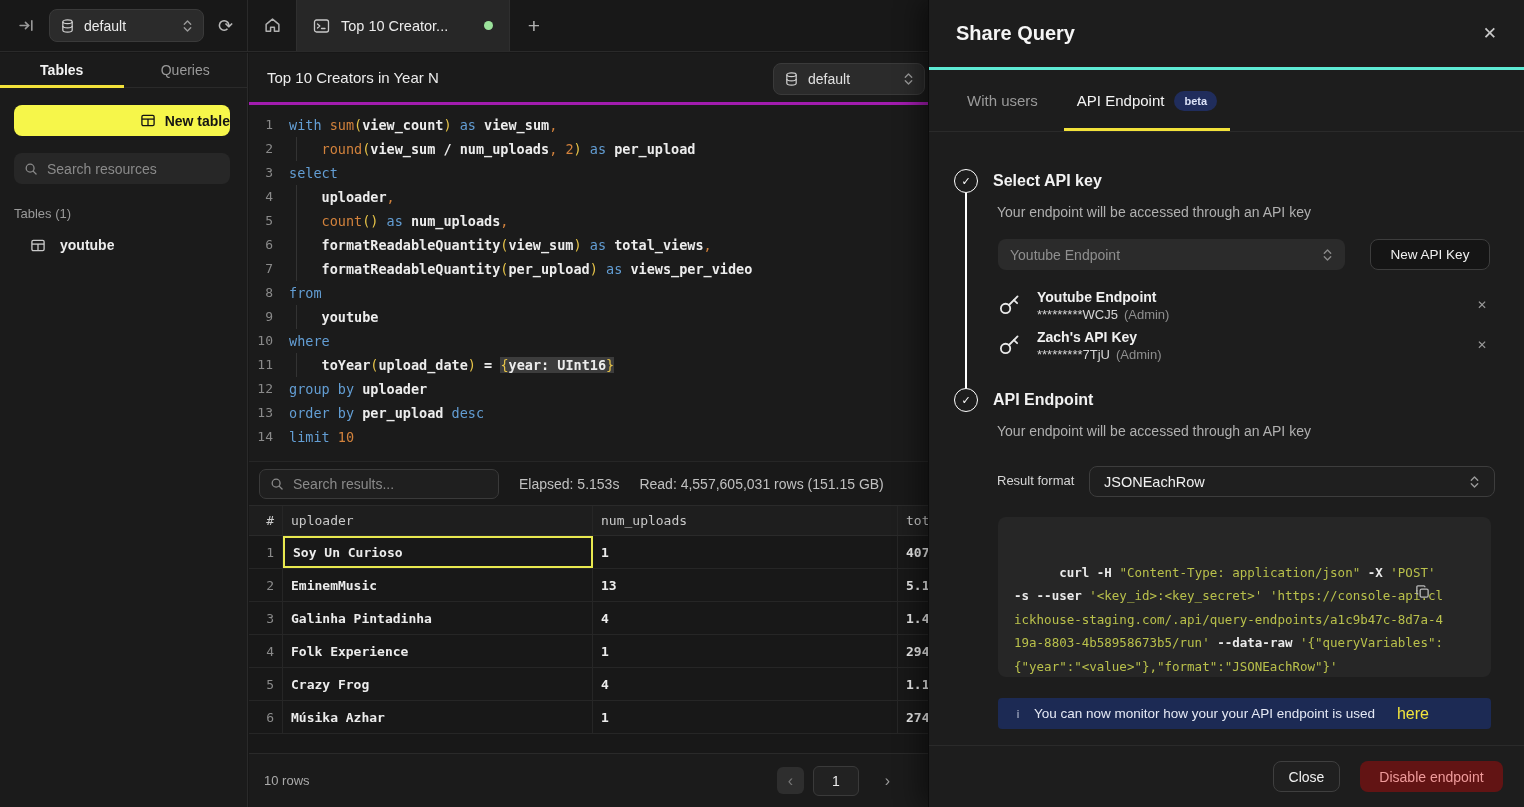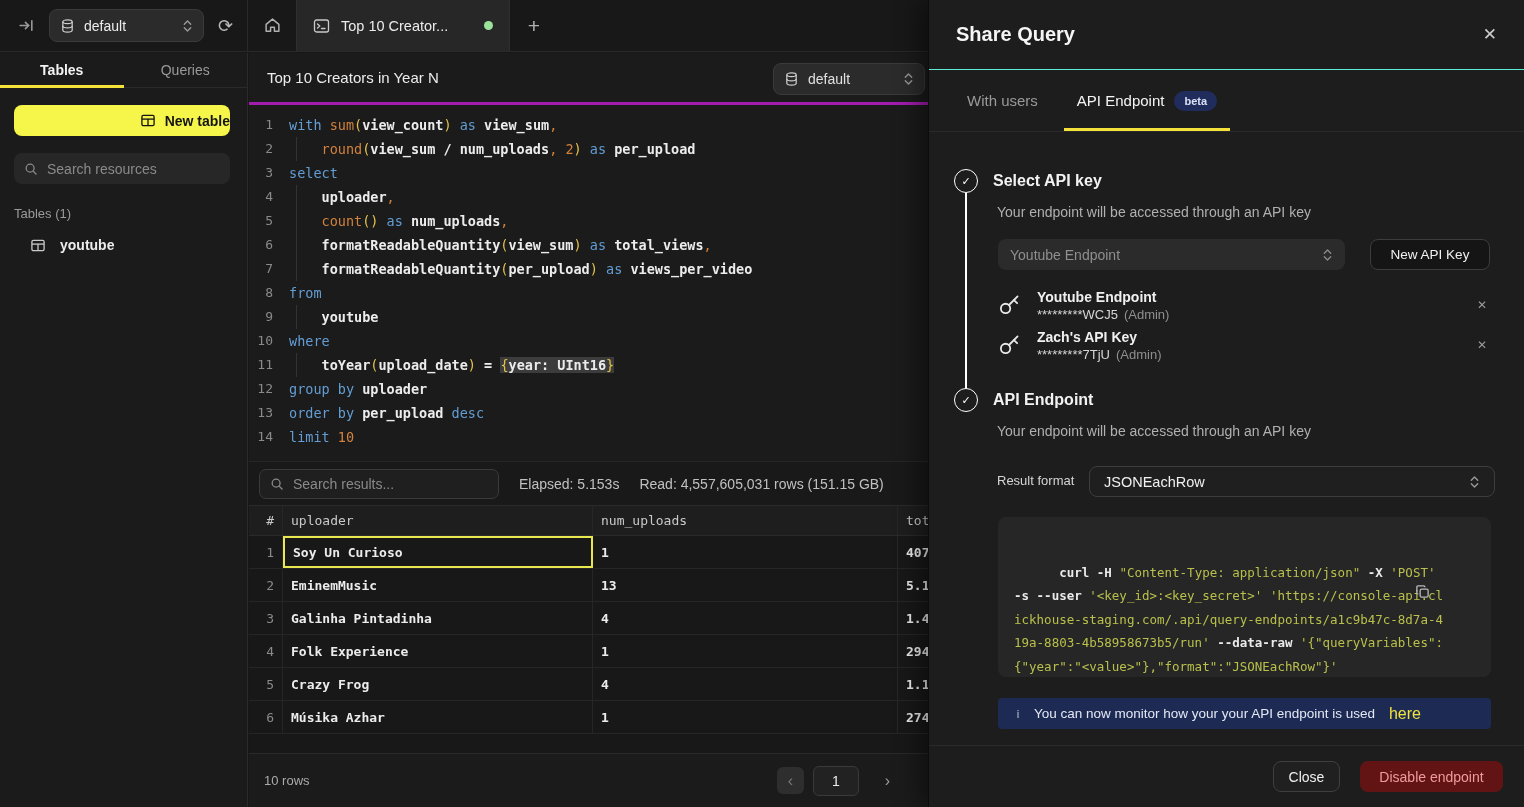--- a/index.html
+++ b/index.html
@@ -70,21 +70,21 @@
 
   .main-footer { flex:0 0 54px; border-top:1px solid #2a2a2a; background:#1b1b1b; position:relative; display:flex; align-items:center; }
   .row-count { font-size:13px; color:#aaaaaa; margin-left:15px; }
   .pagination { position:absolute; left:528px; top:0; bottom:0; display:flex; align-items:center; gap:9px; }
   .pg-prev { width:27px; height:27px; background:#2e2e2e; border-radius:6px; display:flex; align-items:center; justify-content:center; color:#777; font-size:16px; cursor:pointer; }
   .pg-page { width:46px; height:30px; background:#222; border:1px solid #3a3a3a; border-radius:6px; display:flex; align-items:center; justify-content:center; color:#ececec; font-size:14px; cursor:pointer; }
   .pg-next { width:27px; height:27px; display:flex; align-items:center; justify-content:center; color:#9a9a9a; font-size:16px; cursor:pointer; margin-left:6px; }
 
   
   .share { position:absolute; top:0; right:0; width:596px; height:807px; background:#1d1d1d; border-left:1px solid #0c0c0c; box-shadow:-8px 0 24px rgba(0,0,0,.45); z-index:10; }
-  .share-header { height:70px; border-bottom:1px solid #5eead4; display:flex; align-items:center; padding:0 27px; }
+  .share-header { height:70px; border-bottom:3px solid #5eead4; display:flex; align-items:center; padding:0 27px; }
   .share-title { font-size:20px; font-weight:700; color:#f5f5f5; flex:1; }
   .share-close { color:#c9c9c9; font-size:17px; cursor:pointer; }
   .share-tabs { height:62px; border-bottom:1px solid #2a2a2a; display:flex; align-items:stretch; padding-left:36px; }
   .sh-tab { display:flex; align-items:center; font-size:15px; color:#9a9a9a; cursor:pointer; padding:0 2px; }
   .sh-tab.active { color:#f5f5f5; font-weight:500; margin-left:24px; padding:0 13px; box-shadow:inset 0 -3px 0 #f2e23a; gap:10px; }
   .beta-badge { background:#202d5c; color:#dbe2f7; font-size:11px; font-weight:700; padding:4px 10px; border-radius:10px; }
 
   .share-body { position:absolute; top:133px; left:0; right:0; bottom:62px; }
   .step-line { position:absolute; left:36px; top:60px; height:196px; width:2px; background:#ffffff; }
   .step-circle { position:absolute; left:25px; width:24px; height:24px; border:1.5px solid #fff; border-radius:50%; background:#1d1d1d; display:flex; align-items:center; justify-content:center; color:#fff; font-size:11px; }
@@ -110,21 +110,21 @@
   .fmt-select { position:absolute; left:160px; top:333px; width:406px; height:31px; background:#1f1f1f; border:1px solid #3d3d3d; border-radius:8px; display:flex; align-items:center; padding:0 14px; cursor:pointer; }
   .fmt-select .lbl { flex:1; font-size:14.5px; color:#f0f0f0; }
 
   .code-block { position:absolute; left:69px; top:384px; width:493px; height:160px; background:#262626; border-radius:8px; padding:20px 44px 20px 16px; font-family:"DejaVu Sans Mono", monospace; font-size:12.5px; line-height:23.5px; word-break:break-all; white-space:pre-wrap; }
   .ck-c { color:#eaeaea; font-weight:700; } .ck-s { color:#b9c04b; }
   .copy-btn { position:absolute; top:20px; right:16px; color:#b9b9b9; cursor:pointer; }
 
   .banner { position:absolute; left:69px; top:565px; width:493px; height:31px; background:#1c2a54; border-radius:4px; display:flex; align-items:center; padding:0 14px; gap:10px; }
   .banner .info-i { color:#8a93ad; font-size:11px; font-weight:700; width:12px; text-align:center; }
   .banner .b-text { font-size:13.5px; color:#e4e8f4; }
-  .banner .b-link { color:#f1e43c; cursor:pointer; margin-left:4px; }
+  .banner .b-link { color:#f1e43c; cursor:pointer; margin-left:12px; }
 
   .share-footer { position:absolute; bottom:0; left:0; right:0; height:62px; border-top:1px solid #2a2a2a; display:flex; align-items:center; justify-content:flex-end; padding-right:21px; gap:20px; }
   .btn-close { width:67px; height:31px; background:#202020; border:1px solid #3f3f3f; border-radius:8px; display:flex; align-items:center; justify-content:center; color:#f0f0f0; font-size:14px; font-weight:500; cursor:pointer; }
   .btn-danger { width:143px; height:31px; background:#621414; border-radius:8px; display:flex; align-items:center; justify-content:center; color:#ef9b9b; font-size:14px; font-weight:500; cursor:pointer; }
 </style>
 </head>
 <body>
 
 <div class="topbar">
   <div class="topbar-left">

